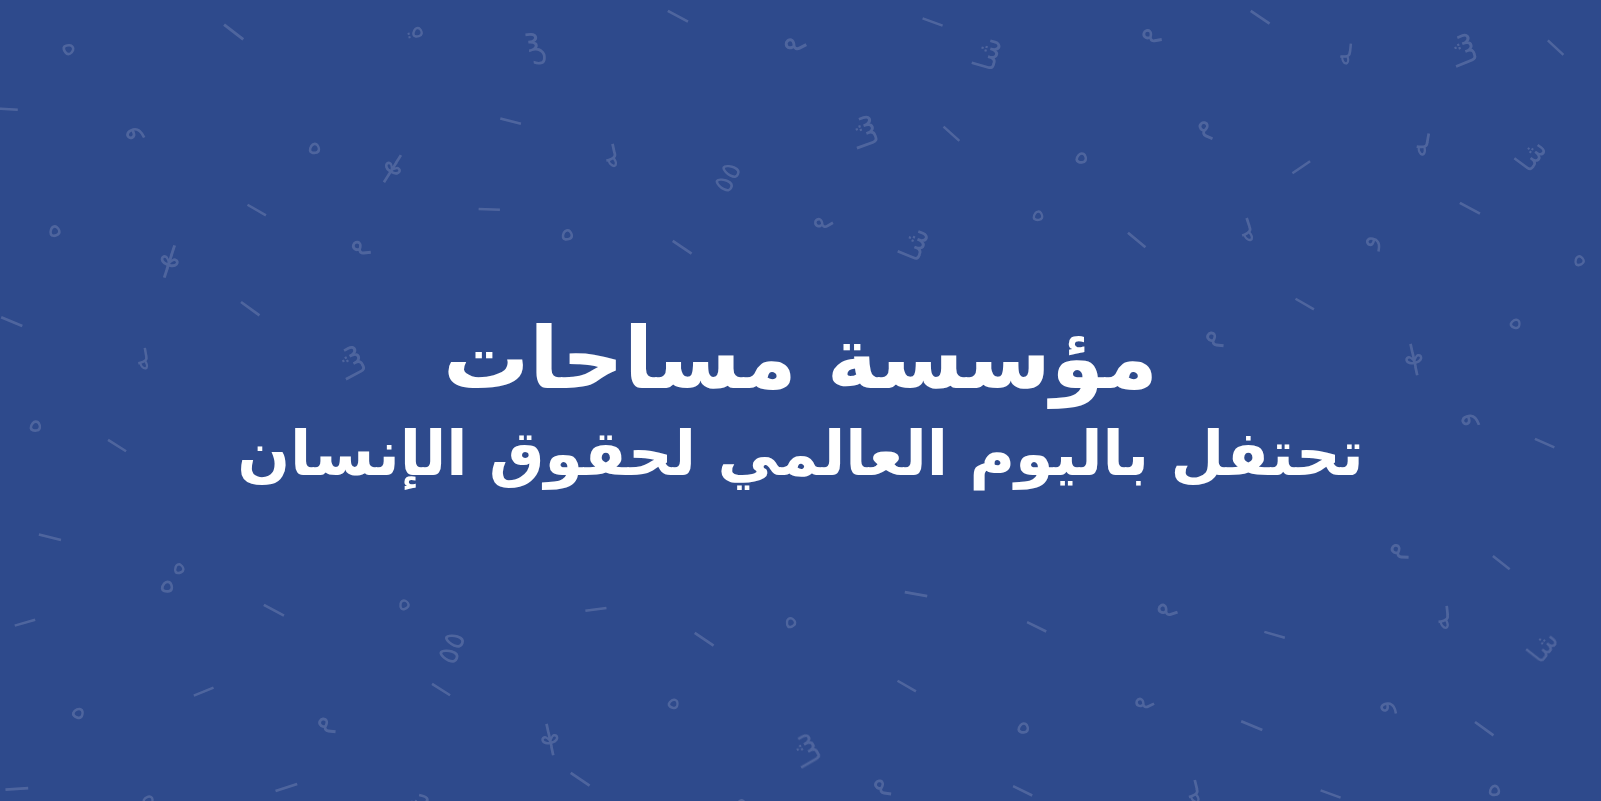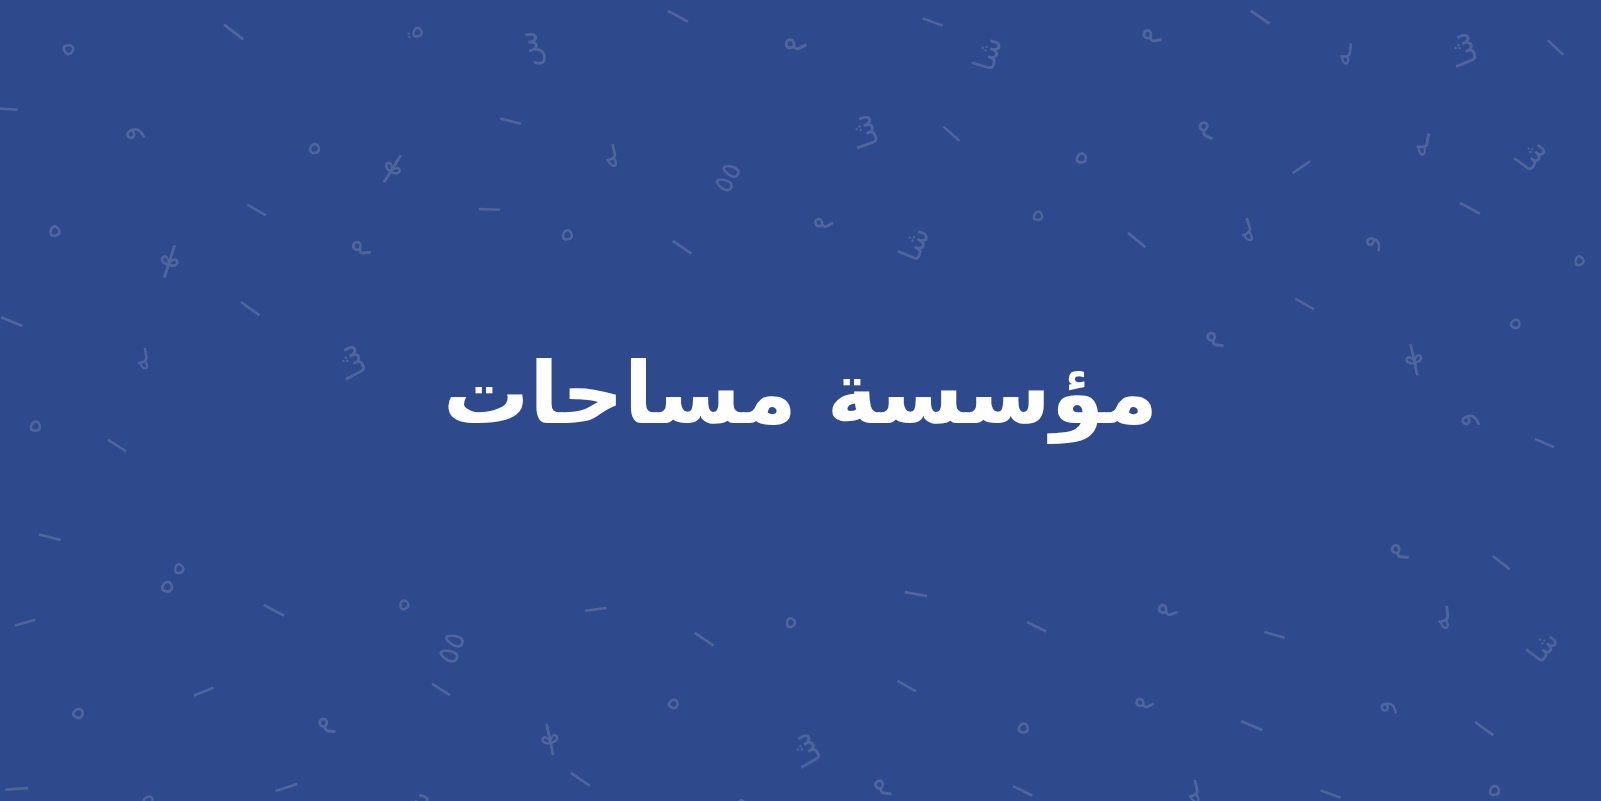--- a/index.html
+++ b/index.html
@@ -195,15 +195,16 @@
         <text x="1034" y="792" font-size="28" transform="rotate(-64 1034 792)">ا</text>
         <text x="1196" y="780" font-size="30" transform="rotate(-104 1196 780)">ـه</text>
         <text x="1342" y="794" font-size="28" transform="rotate(-70 1342 794)">ا</text>
         <text x="1498" y="782" font-size="30" transform="rotate(-98 1498 782)">ه</text>
       </g>
     </svg>
   </div>
 
   <div class="content">
     <h1 class="headline">مؤسسة مساحات</h1>
+    <h2 class="subheadline">تحتفل باليوم العالمي لحقوق الإنسان</h2>
   </div>
 
 </div>
 
 </body></html>

